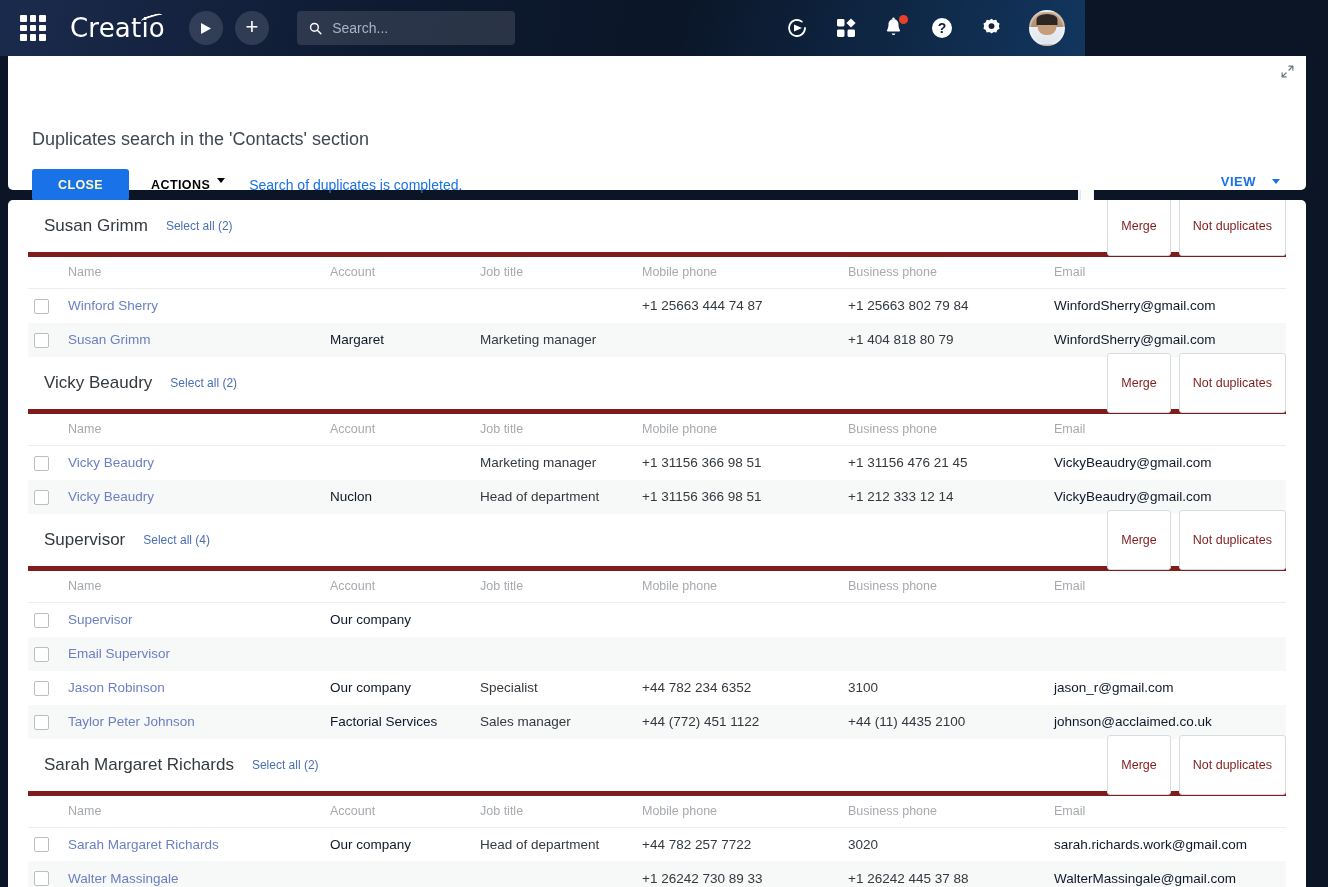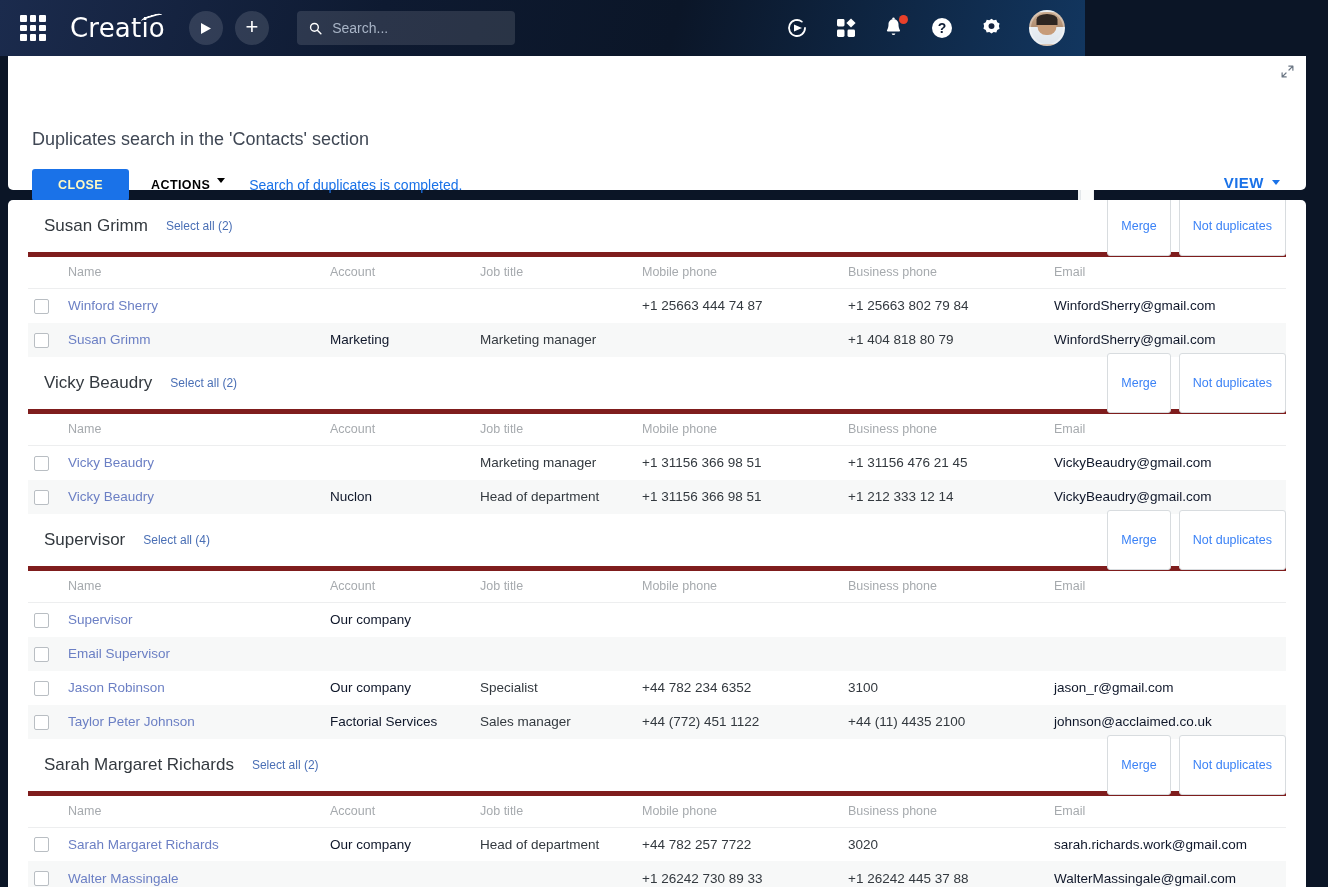--- a/index.html
+++ b/index.html
@@ -70,34 +70,34 @@
   .toolbar-row { position: absolute; left: 24px; top: 113px; display: flex; align-items: center; }
   .btn-close { background: #1a72e8; color: #fef9c3; border: 0; border-radius: 3px;
     font-size: 12.5px; font-weight: 700; letter-spacing: .4px; padding: 9px 26px;
     cursor: pointer; font-family: "Liberation Sans", sans-serif; }
   .btn-actions { background: none; border: 0; color: #000000; font-size: 12.5px;
     font-weight: 700; letter-spacing: .4px; margin-left: 22px; cursor: pointer;
     display: flex; align-items: flex-start; gap: 7px; font-family: "Liberation Sans", sans-serif; }
   .caret { width: 0; height: 0; border-left: 4.5px solid transparent;
     border-right: 4.5px solid transparent; border-top: 5px solid currentColor; }
   .status-msg { margin-left: 24px; color: #1a72e8; font-size: 14px; cursor: pointer; }
-  .view-btn { position: absolute; right: 26px; top: 118px; color: #1a72e8; font-size: 15px;
-    font-weight: 700; letter-spacing: .5px; display: flex; align-items: center; gap: 8px;
+  .view-btn { position: absolute; right: 26px; top: 118px; color: #1a72e8; font-size: 13px;
+    font-weight: 700; letter-spacing: .5px; display: flex; align-items: center; gap: 16px;
     cursor: pointer; }
 
   .content-card { position: absolute; left: 8px; top: 144px; width: 1298px;
     height: 700px; background: #fff; border-radius: 5px; overflow: hidden; }
 
   .group { padding: 0 20px; }
   .group-head { display: flex; align-items: center; height: 52px; padding-left: 16px;
     position: relative; }
   .group-title { font-size: 17px; color: #33393f; font-weight: 400; }
   .select-all { margin-left: 18px; font-size: 12px; color: #4a6fb5; cursor: pointer; }
   .grp-btns { position: absolute; right: 0; display: flex; gap: 8px; }
-  .gbtn { border: 1px solid #d8dcdf; background: #fff; color: #3b82f6; font-size: 12.5px;
+  .gbtn { border: 1px solid #d8dcdf; background: #fff; color: #7f1d1d; font-size: 12.5px;
     padding: 22px 13px; border-radius: 3px; cursor: pointer;
     font-family: "Liberation Sans", sans-serif; }
 
   table { width: 100%; border-collapse: collapse; table-layout: fixed; }
   thead th { text-align: left; font-size: 12.5px; color: #a6aaae; font-weight: 400;
     padding: 8px 0 9px 0; border-top: 5px solid #7f1d1d; border-bottom: 1px solid #edeeef; }
   tbody td { font-size: 13.5px; color: #33393f; padding: 9px 0; height: 31px;
     vertical-align: middle; }
   tbody tr.alt { background: #f7f8f8; }
   .cb { width: 15px; height: 15px; border: 1.5px solid #b9bec3; border-radius: 2px;
@@ -249,21 +249,21 @@
                 <td class="c-name"><span class="lnk-soft">Winford Sherry</span></td>
                 <td class="c-acct"><span></span></td>
                 <td class="c-job"><span></span></td>
                 <td class="c-mob"><span>+1 25663 444 74 87</span></td>
                 <td class="c-bus"><span>+1 25663 802 79 84</span></td>
                 <td class="c-mail"><span class="lnk">WinfordSherry@gmail.com</span></td>
               </tr>
               <tr class="alt">
                 <td class="c-chk"><span class="cb"></span></td>
                 <td class="c-name"><span class="lnk-soft">Susan Grimm</span></td>
-                <td class="c-acct"><span class="lnk">Marketing</span></td>
+                <td class="c-acct"><span class="lnk">Margaret</span></td>
                 <td class="c-job"><span>Marketing manager</span></td>
                 <td class="c-mob"><span></span></td>
                 <td class="c-bus"><span>+1 404 818 80 79</span></td>
                 <td class="c-mail"><span class="lnk">WinfordSherry@gmail.com</span></td>
               </tr>
             </tbody>
           </table>
         </div>
         <div class="group">
           <div class="group-head">

